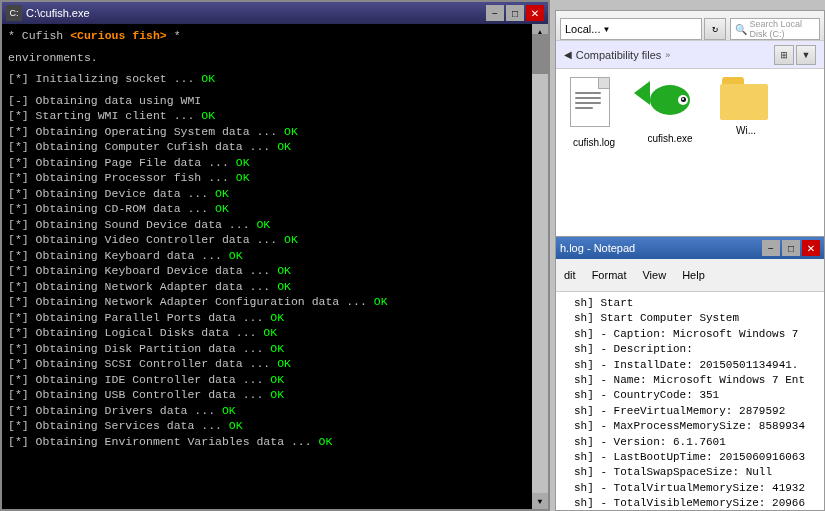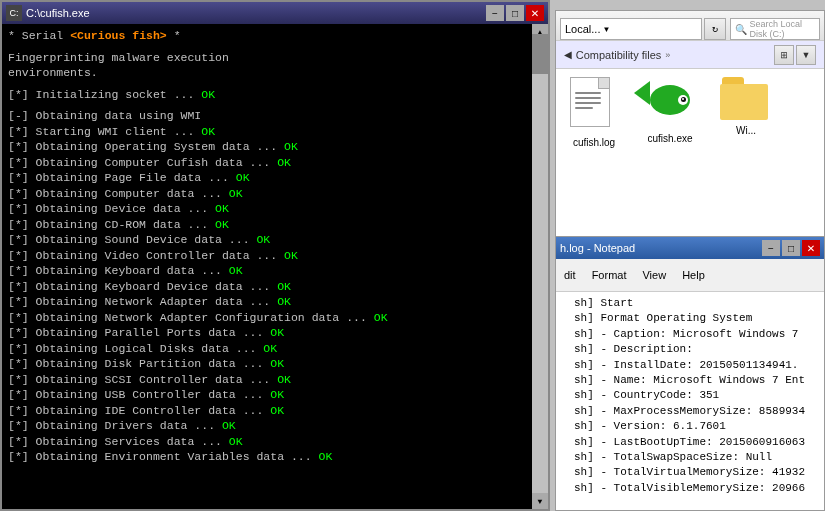--- a/index.html
+++ b/index.html
@@ -326,48 +326,47 @@
       <span>C:\cufish.exe</span>
     </div>
     <div class="cmd-controls">
       <div class="cmd-btn min">−</div>
       <div class="cmd-btn max">□</div>
       <div class="cmd-btn close">✕</div>
     </div>
   </div>
   <div class="cmd-content">
     <div>
-      <span style="color:#c0c0c0">* Serial </span><span style="color:#ff8800;font-weight:bold">&lt;Curious fish&gt;</span><span style="color:#c0c0c0"> *</span>
+      <span style="color:#c0c0c0">* Cufish </span><span style="color:#ff8800;font-weight:bold">&lt;Curious fish&gt;</span><span style="color:#c0c0c0"> *</span>
     </div>
     <div style="height:6px"></div>
-    <div><span style="color:#c0c0c0">Fingerprinting malware execution</span></div>
     <div><span style="color:#c0c0c0">environments.</span></div>
     <div style="height:6px"></div>
     <div><span style="color:#c0c0c0">[*] Initializing socket ... </span><span style="color:#00ff00">OK</span></div>
     <div style="height:6px"></div>
     <div><span style="color:#c0c0c0">[-] Obtaining data using WMI</span></div>
     <div><span style="color:#c0c0c0">[*] Starting WMI client ... </span><span style="color:#00ff00">OK</span></div>
     <div><span style="color:#c0c0c0">[*] Obtaining Operating System data ... </span><span style="color:#00ff00">OK</span></div>
     <div><span style="color:#c0c0c0">[*] Obtaining Computer Cufish data ... </span><span style="color:#00ff00">OK</span></div>
     <div><span style="color:#c0c0c0">[*] Obtaining Page File data ... </span><span style="color:#00ff00">OK</span></div>
-    <div><span style="color:#c0c0c0">[*] Obtaining Computer data ... </span><span style="color:#00ff00">OK</span></div>
+    <div><span style="color:#c0c0c0">[*] Obtaining Processor fish ... </span><span style="color:#00ff00">OK</span></div>
     <div><span style="color:#c0c0c0">[*] Obtaining Device data ... </span><span style="color:#00ff00">OK</span></div>
     <div><span style="color:#c0c0c0">[*] Obtaining CD-ROM data ... </span><span style="color:#00ff00">OK</span></div>
     <div><span style="color:#c0c0c0">[*] Obtaining Sound Device data ... </span><span style="color:#00ff00">OK</span></div>
     <div><span style="color:#c0c0c0">[*] Obtaining Video Controller data ... </span><span style="color:#00ff00">OK</span></div>
     <div><span style="color:#c0c0c0">[*] Obtaining Keyboard data ... </span><span style="color:#00ff00">OK</span></div>
     <div><span style="color:#c0c0c0">[*] Obtaining Keyboard Device data ... </span><span style="color:#00ff00">OK</span></div>
     <div><span style="color:#c0c0c0">[*] Obtaining Network Adapter data ... </span><span style="color:#00ff00">OK</span></div>
     <div><span style="color:#c0c0c0">[*] Obtaining Network Adapter Configuration data ... </span><span style="color:#00ff00">OK</span></div>
     <div><span style="color:#c0c0c0">[*] Obtaining Parallel Ports data ... </span><span style="color:#00ff00">OK</span></div>
     <div><span style="color:#c0c0c0">[*] Obtaining Logical Disks data ... </span><span style="color:#00ff00">OK</span></div>
     <div><span style="color:#c0c0c0">[*] Obtaining Disk Partition data ... </span><span style="color:#00ff00">OK</span></div>
     <div><span style="color:#c0c0c0">[*] Obtaining SCSI Controller data ... </span><span style="color:#00ff00">OK</span></div>
+    <div><span style="color:#c0c0c0">[*] Obtaining IDE Controller data ... </span><span style="color:#00ff00">OK</span></div>
     <div><span style="color:#c0c0c0">[*] Obtaining USB Controller data ... </span><span style="color:#00ff00">OK</span></div>
-    <div><span style="color:#c0c0c0">[*] Obtaining IDE Controller data ... </span><span style="color:#00ff00">OK</span></div>
     <div><span style="color:#c0c0c0">[*] Obtaining Drivers data ... </span><span style="color:#00ff00">OK</span></div>
     <div><span style="color:#c0c0c0">[*] Obtaining Services data ... </span><span style="color:#00ff00">OK</span></div>
     <div><span style="color:#c0c0c0">[*] Obtaining Environment Variables data ... </span><span style="color:#00ff00">OK</span></div>
 
   </div>
   <div class="cmd-scrollbar">
     <div class="scrollbar-arrow up">▲</div>
     <div class="scrollbar-thumb"></div>
     <div class="scrollbar-arrow down">▼</div>
   </div>
@@ -446,26 +445,27 @@
     </div>
   </div>
   <div class="notepad-menu">
     <span class="menu-item">dit</span>
     <span class="menu-item">Format</span>
     <span class="menu-item">View</span>
     <span class="menu-item">Help</span>
   </div>
   <div class="notepad-content">
     <div>sh] Start</div>
-    <div>sh] Format Operating System</div>
+    <div>sh] Start Computer System</div>
     <div>sh]  - Caption: Microsoft Windows 7</div>
     <div>sh]  - Description:</div>
     <div>sh]  - InstallDate: 20150501134941.</div>
     <div>sh]  - Name: Microsoft Windows 7 Ent</div>
     <div>sh]  - CountryCode: 351</div>
+    <div>sh]  - FreeVirtualMemory: 2879592</div>
     <div>sh]  - MaxProcessMemorySize: 8589934</div>
     <div>sh]  - Version: 6.1.7601</div>
     <div>sh]  - LastBootUpTime: 2015060916063</div>
     <div>sh]  - TotalSwapSpaceSize: Null</div>
     <div>sh]  - TotalVirtualMemorySize: 41932</div>
     <div>sh]  - TotalVisibleMemorySize: 20966</div>
 
   </div>
 </div>
 

